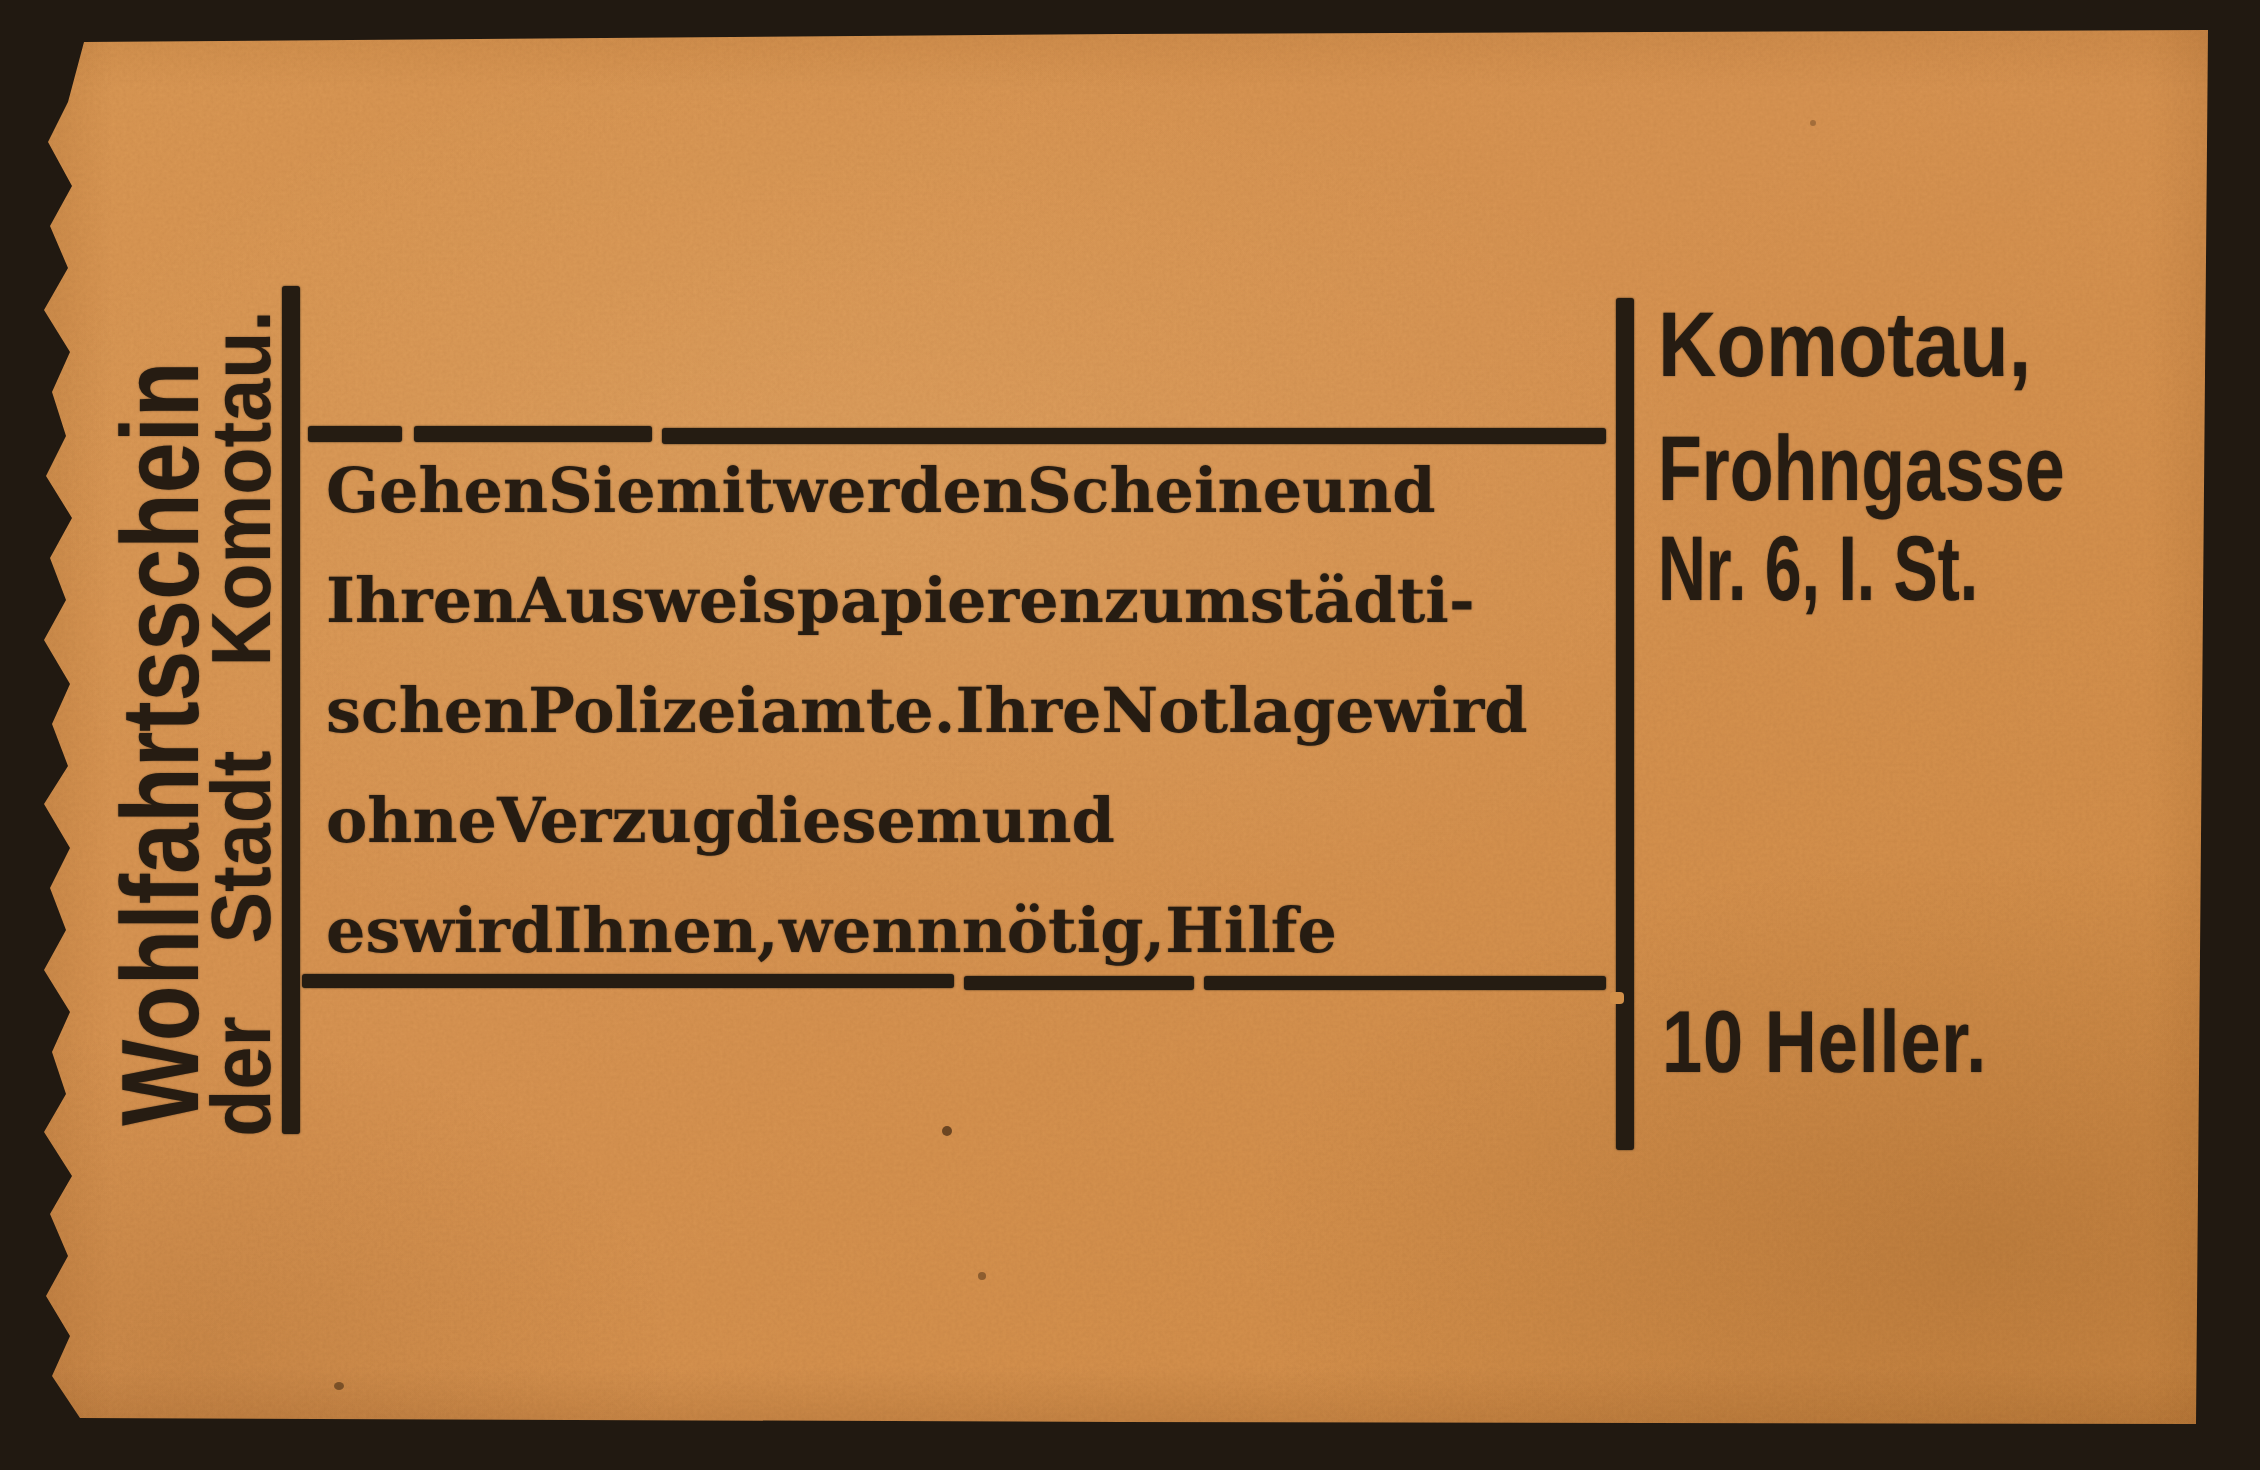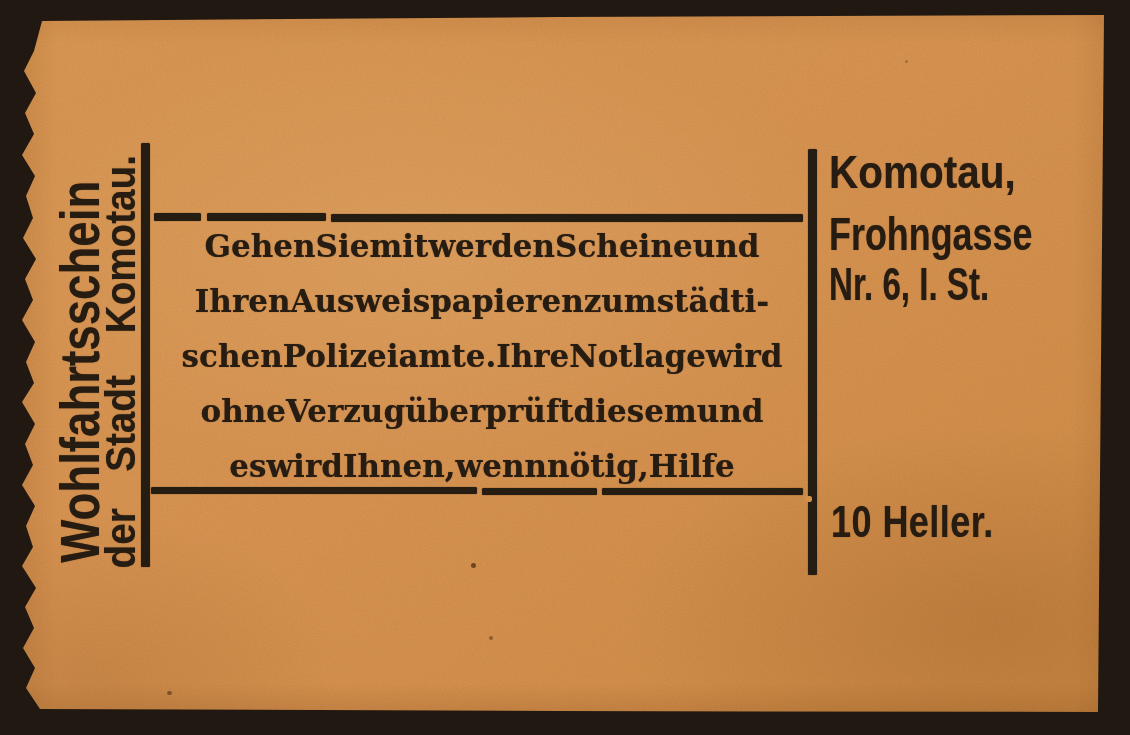--- a/index.html
+++ b/index.html
@@ -59,21 +59,21 @@
   #side-subtitle{display:flex;}
   #side-subtitle{justify-content:space-between;transform:rotate(-90deg);}
   #side-subtitle span{transform:scaleX(.92);transform-origin:center;}
 
   
   #notice{
     position:absolute;left:163px;top:228px;width:638px;height:256px;
     display:flex;flex-direction:column;justify-content:space-between;
     font-family:"DejaVu Serif", serif;font-weight:bold;font-size:31px;
   }
-  .nline{display:flex;justify-content:center;white-space:nowrap;}
+  .nline{display:flex;justify-content:flex-start;white-space:nowrap;}
   .nline.center{justify-content:center;}
 
   
   .addr{position:absolute;left:829px;font-weight:bold;font-size:46px;white-space:nowrap;transform-origin:left center;}
   #addr-1{top:145px;transform:scaleX(.88);}
   #addr-2{top:207px;transform:scaleX(.78);}
   #addr-3{top:257px;transform:scaleX(.72);}
 
   
   #denom{position:absolute;left:831px;top:497px;font-weight:bold;font-size:44px;white-space:nowrap;transform:scaleX(.82);transform-origin:left center;letter-spacing:.5px;}
@@ -135,21 +135,20 @@
       <div class="nline">
           <span>schen</span>
           <span>Polizeiamte.</span>
           <span>Ihre</span>
           <span>Notlage</span>
           <span>wird</span>
         </div>
       <div class="nline">
           <span>ohne</span>
           <span>Verzug</span>
-          <span>überprüft</span>
           <span>diesem</span>
           <span>und</span>
         </div>
       <div class="nline">
           <span>es</span>
           <span>wird</span>
           <span>Ihnen,</span>
           <span>wenn</span>
           <span>nötig,</span>
           <span>Hilfe</span>

